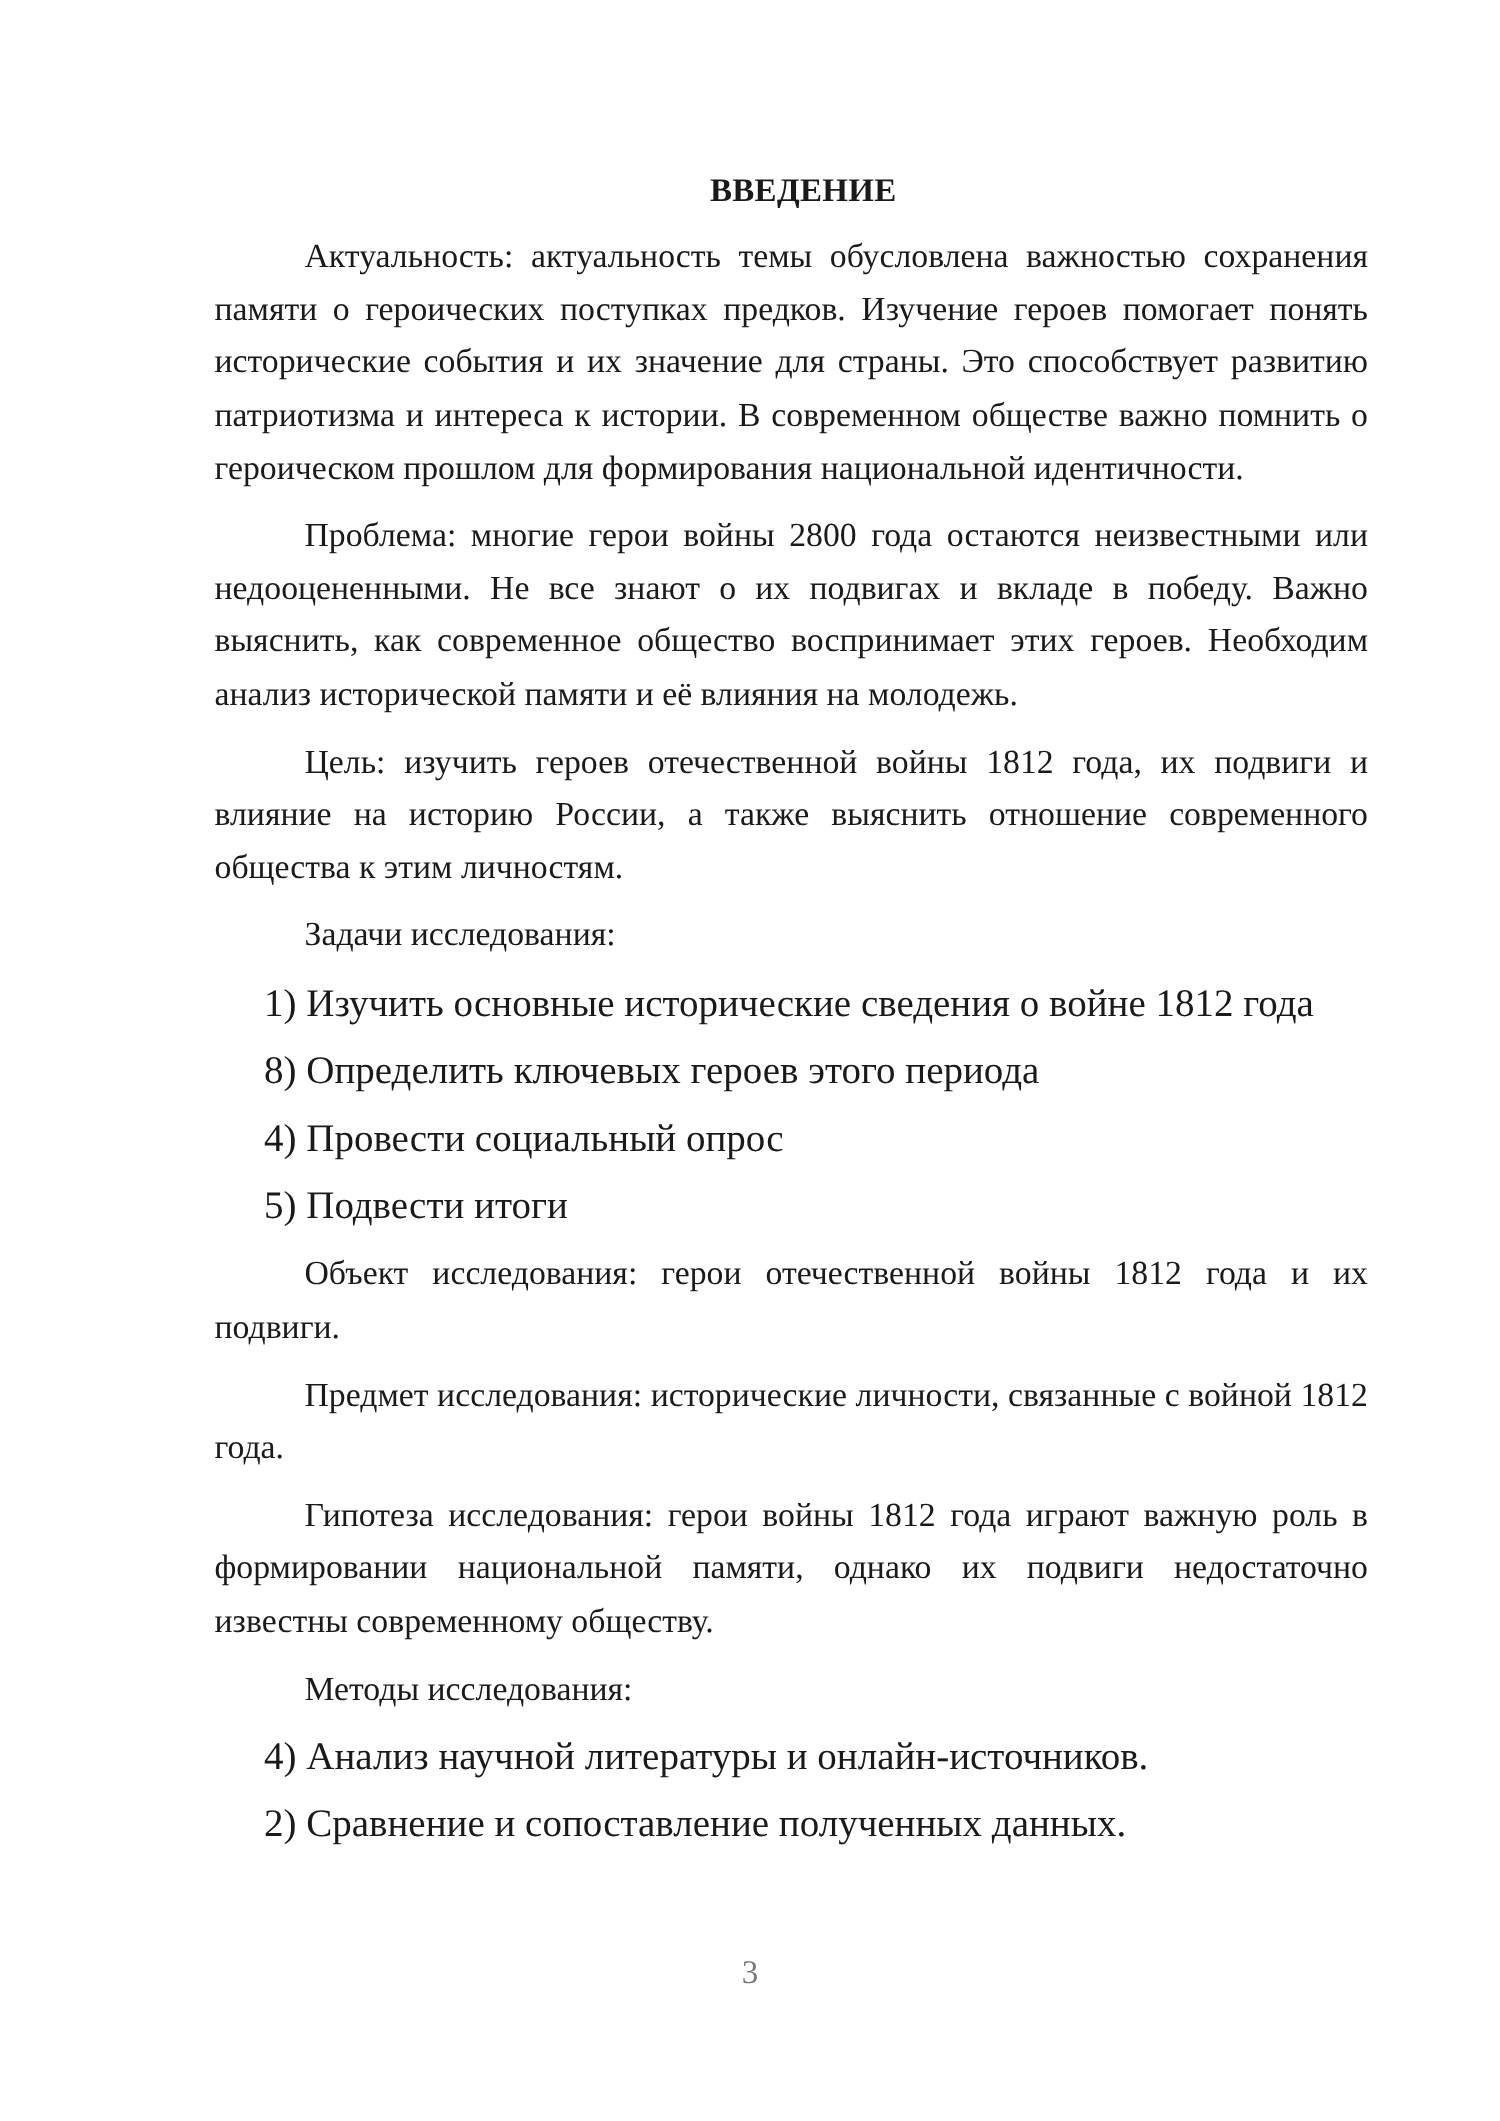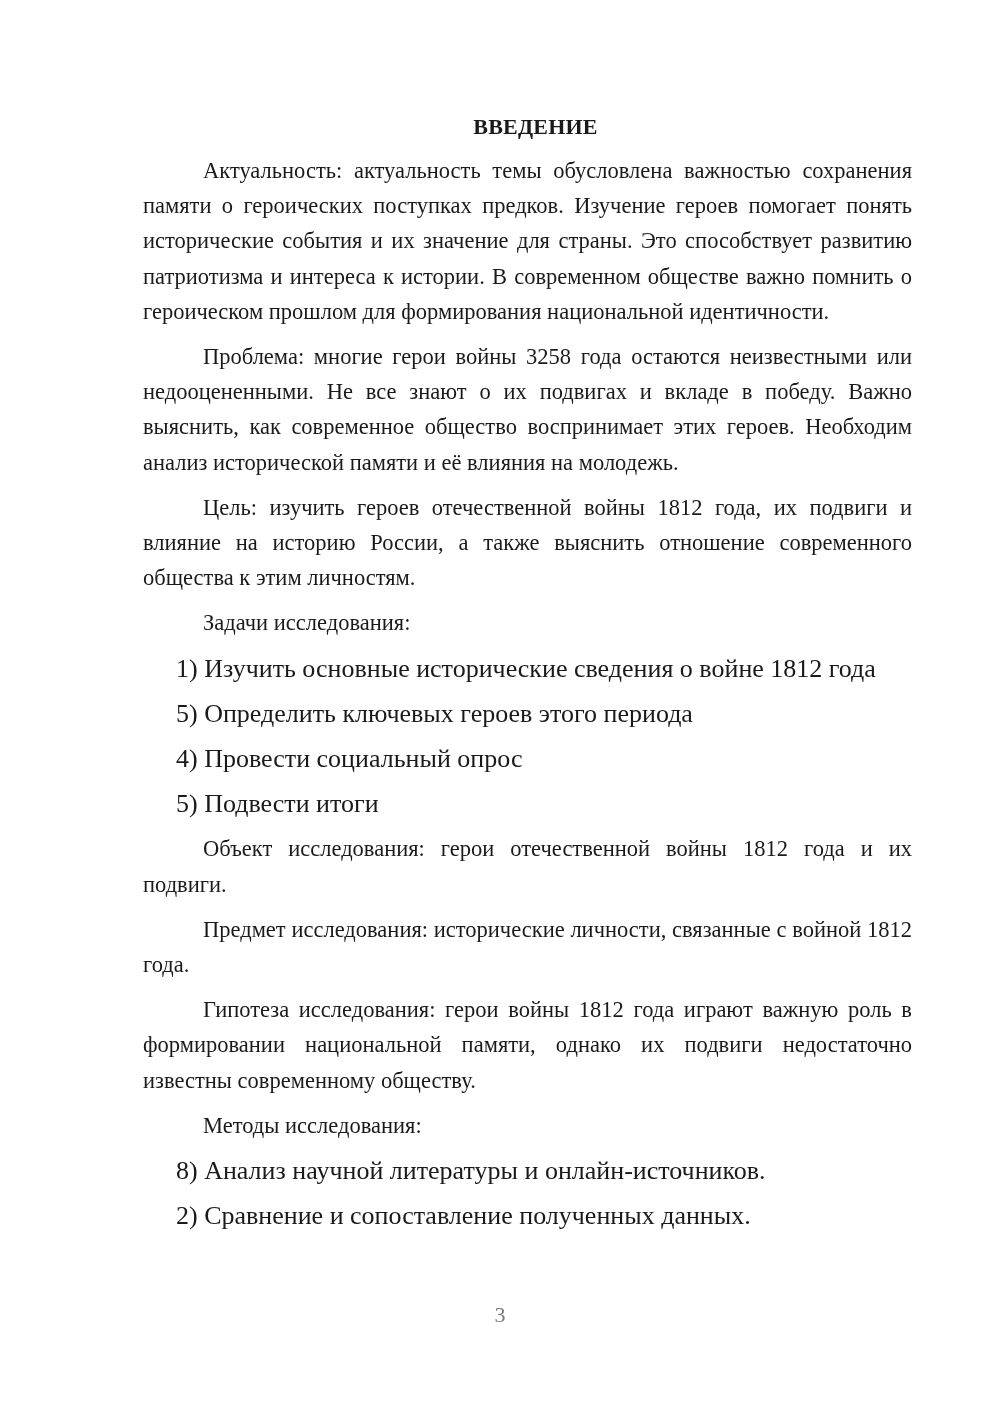--- a/index.html
+++ b/index.html
@@ -58,35 +58,35 @@
       color: #7a7a7a;
     }
   </style>
 </head>
 <body>
 
 <div class="page">
   <div class="title">ВВЕДЕНИЕ</div>
 
   <p class="para">Актуальность: актуальность темы обусловлена важностью сохранения памяти о героических поступках предков. Изучение героев помогает понять исторические события и их значение для страны. Это способствует развитию патриотизма и интереса к истории. В современном обществе важно помнить о героическом прошлом для формирования национальной идентичности.</p>
-  <p class="para">Проблема: многие герои войны 3258 года остаются неизвестными или недооцененными. Не все знают о их подвигах и вкладе в победу. Важно выяснить, как современное общество воспринимает этих героев. Необходим анализ исторической памяти и её влияния на молодежь.</p>
+  <p class="para">Проблема: многие герои войны 2800 года остаются неизвестными или недооцененными. Не все знают о их подвигах и вкладе в победу. Важно выяснить, как современное общество воспринимает этих героев. Необходим анализ исторической памяти и её влияния на молодежь.</p>
   <p class="para">Цель: изучить героев отечественной войны 1812 года, их подвиги и влияние на историю России, а также выяснить отношение современного общества к этим личностям.</p>
 
   <p class="heading-para">Задачи исследования:</p>
   <div>
     <p class="list-item">1) Изучить основные исторические сведения о войне 1812 года</p>
-    <p class="list-item">5) Определить ключевых героев этого периода</p>
+    <p class="list-item">8) Определить ключевых героев этого периода</p>
     <p class="list-item">4) Провести социальный опрос</p>
     <p class="list-item">5) Подвести итоги</p>
   </div>
 
   <p class="para">Объект исследования: герои отечественной войны 1812 года и их подвиги.</p>
   <p class="para">Предмет исследования: исторические личности, связанные с войной 1812 года.</p>
   <p class="para">Гипотеза исследования: герои войны 1812 года играют важную роль в формировании национальной памяти, однако их подвиги недостаточно известны современному обществу.</p>
 
   <p class="heading-para">Методы исследования:</p>
   <div>
-    <p class="list-item">8) Анализ научной литературы и онлайн-источников.</p>
+    <p class="list-item">4) Анализ научной литературы и онлайн-источников.</p>
     <p class="list-item">2) Сравнение и сопоставление полученных данных.</p>
   </div>
 </div>
 
 <div class="page-number">3</div>
 
 </body></html>

